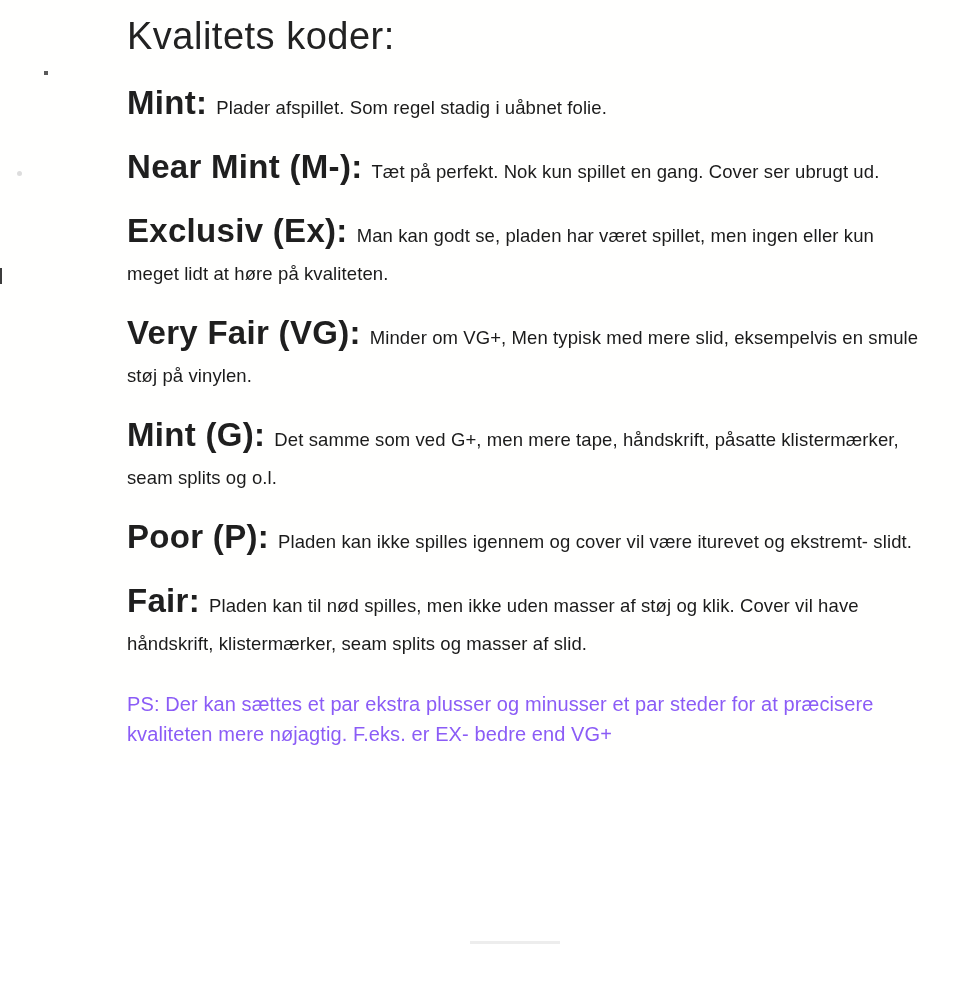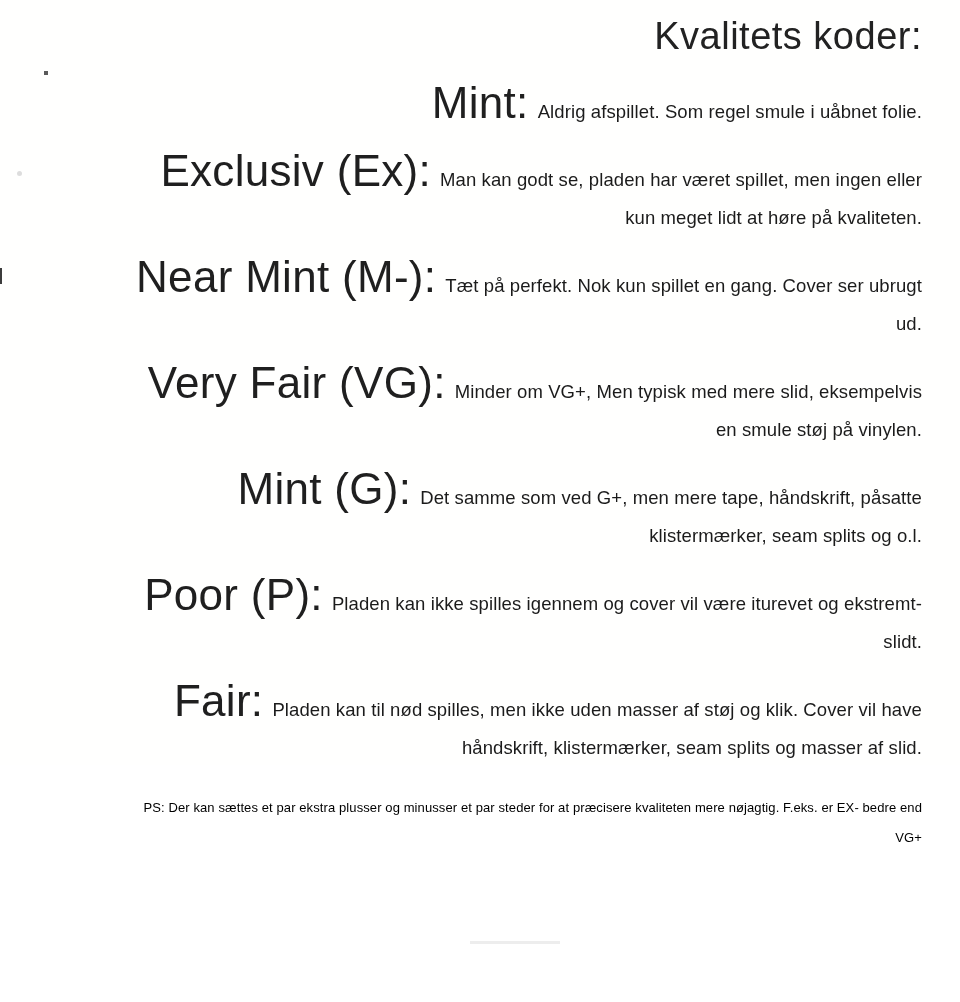--- a/index.html
+++ b/index.html
@@ -16,52 +16,51 @@
     color: #1b1b1b;
     -webkit-font-smoothing: antialiased;
   }
   .page {
     position: relative;
     box-sizing: border-box;
     width: 960px;
     height: 765px;
     padding: 12px 38px 10px 127px;
     background: #fffffe;
-    text-align: right;
   }
   .doc-title {
     font-size: 38px;
     line-height: 48px;
     font-weight: 400;
     letter-spacing: 0.5px;
     margin: 0 0 24px 0;
     color: #222222;
   }
   .entry {
     margin: 0 0 21px 0;
     line-height: 37px;
   }
   .term {
-    font-size: 44px;
-    font-weight: 400;
+    font-size: 33px;
+    font-weight: 700;
     letter-spacing: 0.3px;
     color: #1f1f1f;
     margin-right: 9px;
   }
   .desc {
     font-size: 18.5px;
     font-weight: 400;
     letter-spacing: 0.1px;
     color: #1b1b1b;
   }
   .postscript {
-    font-size: 13px;
+    font-size: 20px;
     line-height: 30px;
     margin: 26px 0 0 0;
-    color: #000000;
+    color: #8b5cf6;
     letter-spacing: 0.1px;
   }
   
   .speck-a {
     position: absolute;
     left: 44px; top: 71px;
     width: 4px; height: 4px;
     background: #5a5a5a;
   }
   .speck-b {
@@ -86,25 +85,25 @@
     opacity: 0.8;
   }
 </style>
 </head>
 <body>
 
 <div class="page">
 
   <h1 class="doc-title">Kvalitets koder:</h1>
 
-  <p class="entry"><span class="term">Mint:</span><span class="desc">Aldrig afspillet. Som regel smule i uåbnet folie.</span></p>
+  <p class="entry"><span class="term">Mint:</span><span class="desc">Plader afspillet. Som regel stadig i uåbnet folie.</span></p>
+
+  <p class="entry"><span class="term">Near Mint (M-):</span><span class="desc">Tæt på perfekt. Nok kun spillet en gang. Cover ser ubrugt ud.</span></p>
 
   <p class="entry"><span class="term">Exclusiv (Ex):</span><span class="desc">Man kan godt se, pladen har været spillet, men ingen eller kun meget lidt at høre på kvaliteten.</span></p>
-
-  <p class="entry"><span class="term">Near Mint (M-):</span><span class="desc">Tæt på perfekt. Nok kun spillet en gang. Cover ser ubrugt ud.</span></p>
 
 
   <p class="entry"><span class="term">Very Fair (VG):</span><span class="desc">Minder om VG+, Men typisk med mere slid, eksempelvis en smule støj på vinylen.</span></p>
 
 
   <p class="entry"><span class="term">Mint (G):</span><span class="desc">Det samme som ved G+, men mere tape, håndskrift, påsatte klistermærker, seam splits og o.l.</span></p>
 
   <p class="entry"><span class="term">Poor (P):</span><span class="desc">Pladen kan ikke spilles igennem og cover vil være iturevet og ekstremt- slidt.</span></p>
 
   <p class="entry"><span class="term">Fair:</span><span class="desc">Pladen kan til nød spilles, men ikke uden masser af støj og klik. Cover vil have håndskrift, klistermærker, seam splits og masser af slid.</span></p>

